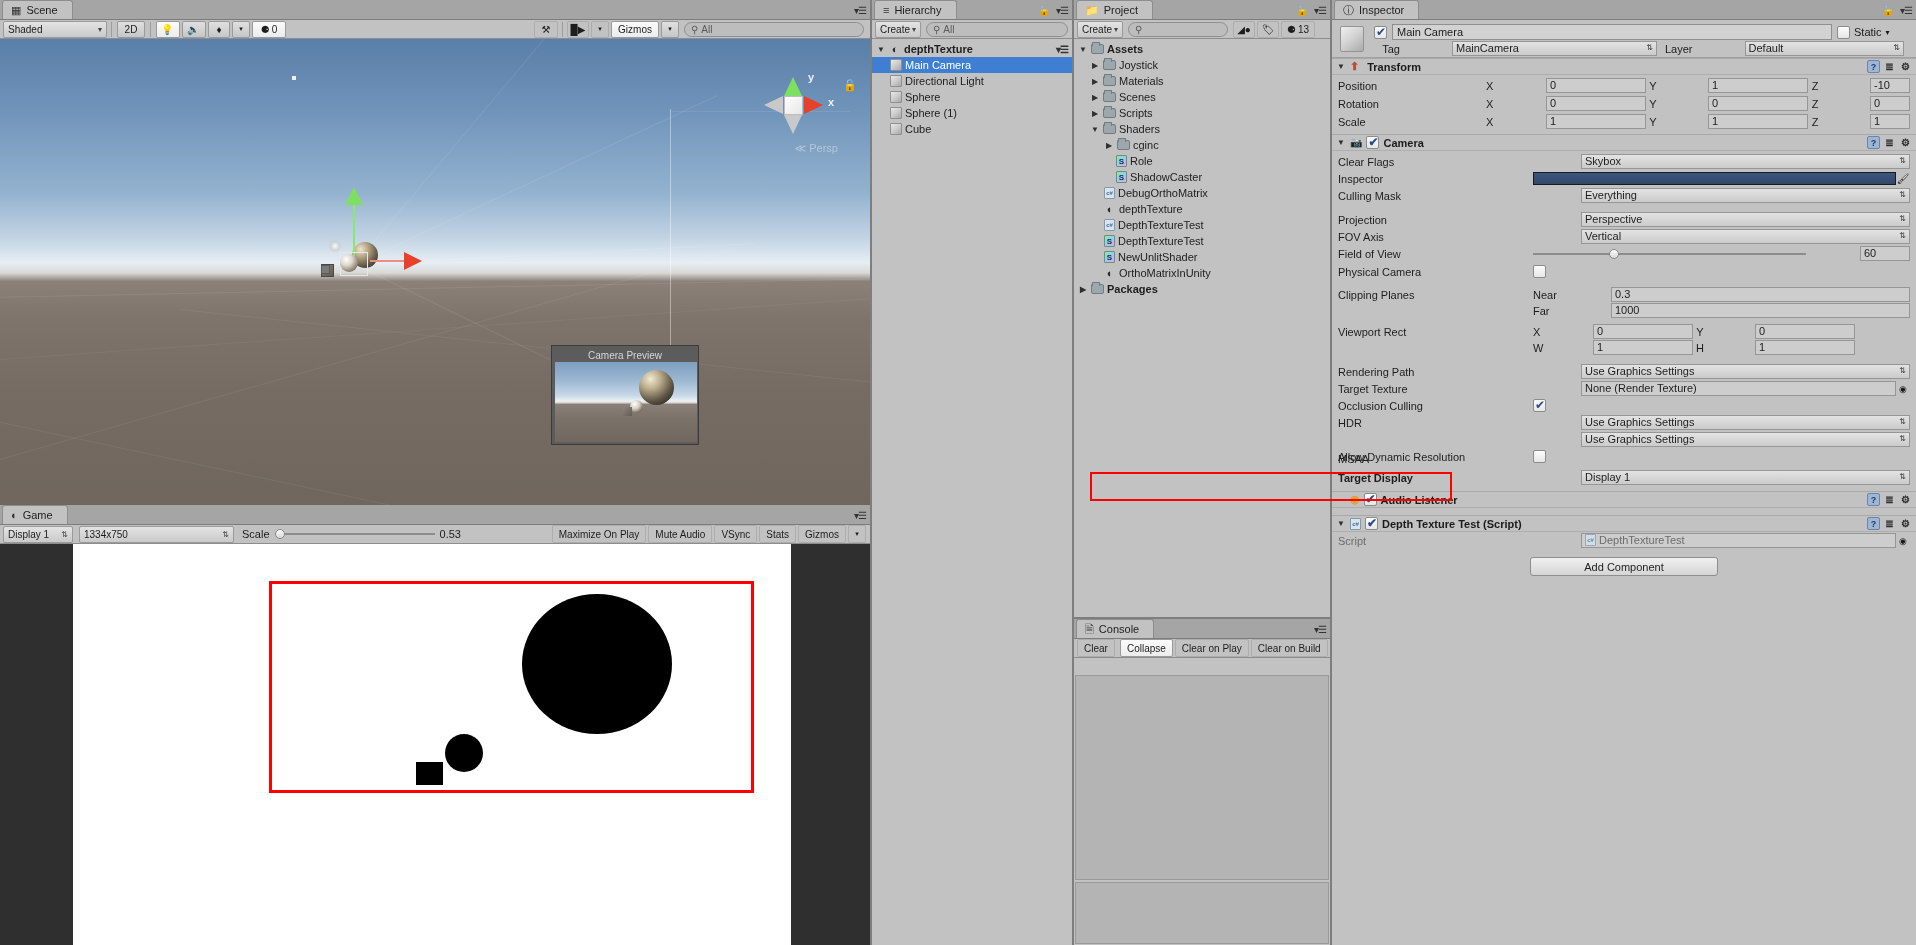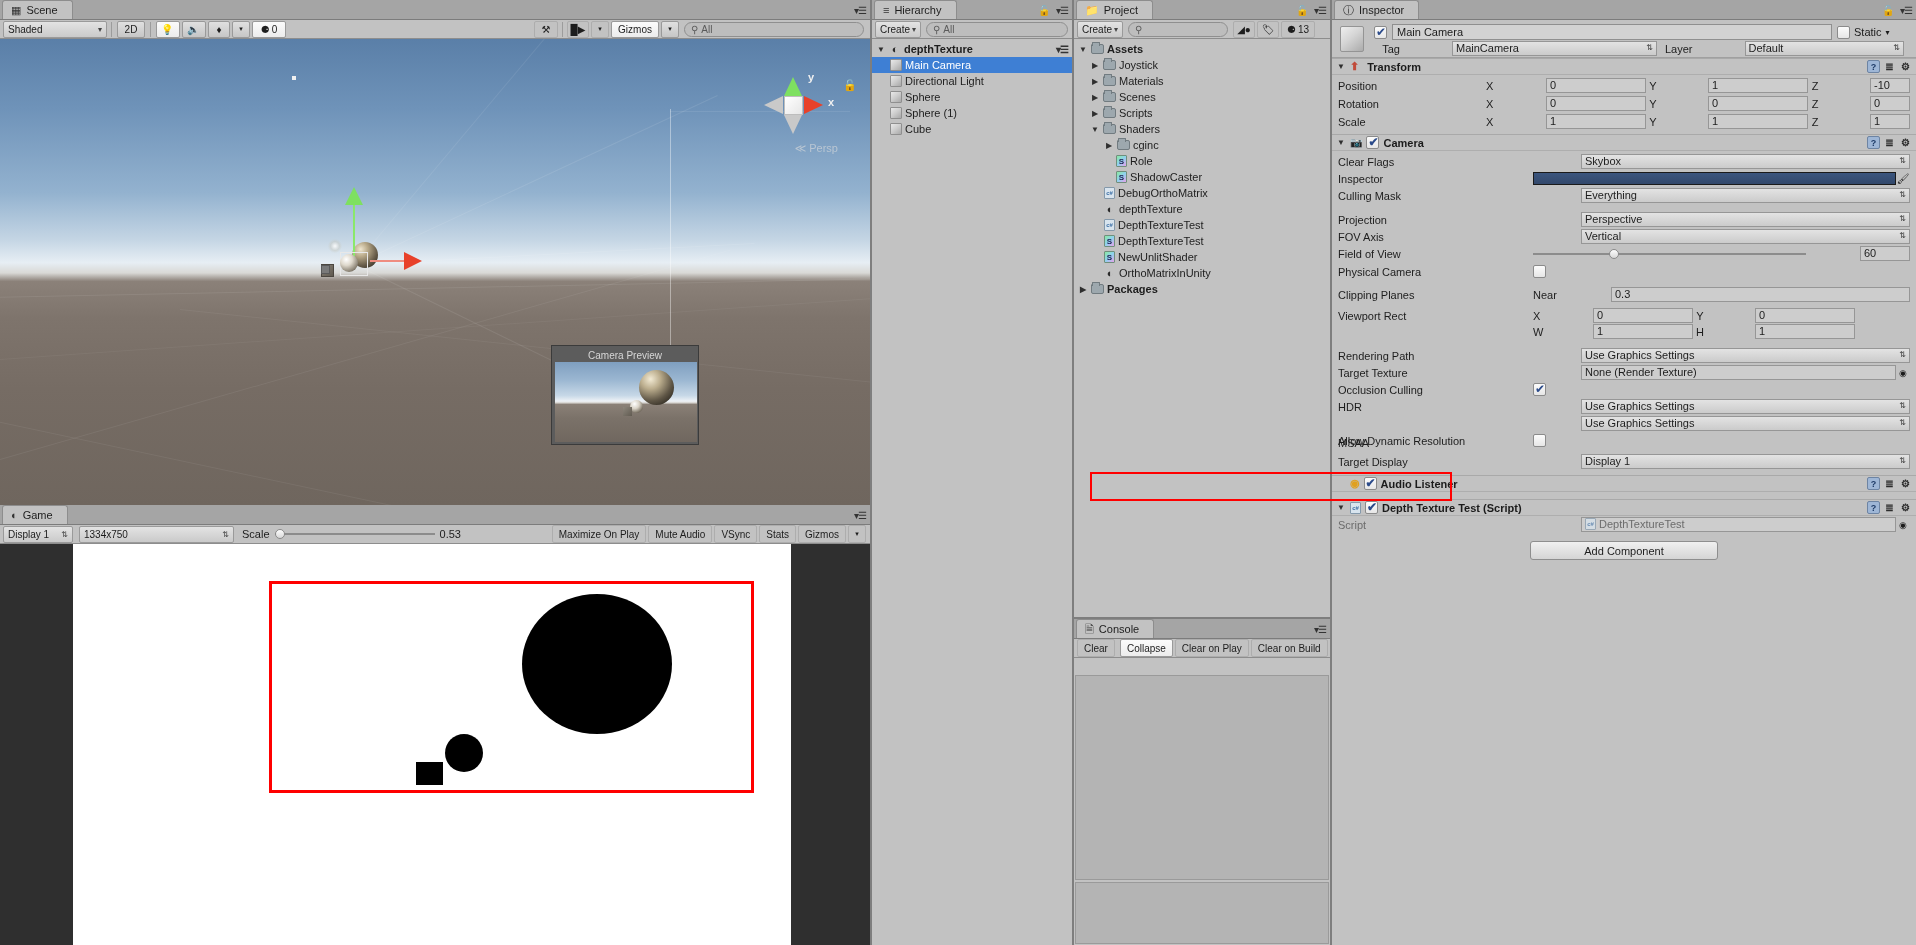--- a/index.html
+++ b/index.html
@@ -810,20 +810,27 @@
 
         <div style="height:8px;"></div>
 
         <div class="row">
           <span class="lbl" style="width:195px;">Clipping Planes</span>
           <span class="lbl" style="width:30px;">Near</span>
           <div class="field" style="flex:1;">
               <span>0.3</span>
             </div>
         </div>
+        <div class="row" style="margin-top:1px;">
+          <span class="lbl" style="width:195px;"></span>
+          <span class="lbl" style="width:30px;">Far</span>
+          <div class="field" style="flex:1;">
+              <span>1000</span>
+            </div>
+        </div>
 
         <div style="height:6px;"></div>
 
         <div class="row">
           <span class="lbl" style="width:195px;">Viewport Rect</span>
           <span class="lbl" style="width:12px;">X</span>
           <div class="field" style="width:100px;">
               <span>0</span>
             </div>
           <span class="lbl" style="width:14px;text-align:center;">Y</span>
@@ -878,21 +885,21 @@
           </div>
         </div>
         <div class="row" style="margin-top:2px;">
           <span class="lbl" style="width:195px;">Allow Dynamic Resolution</span>
           <div class="cbx"></div>
         </div>
 
         <div style="height:6px;"></div>
 
         <div class="row">
-          <span class="lbl" style="width:195px;">Target Display</span>
+          <span class="lbl" style="width:195px;font-weight:bold;">Target Display</span>
           <div class="field dd" style="flex:1;">
             <span>Display 1</span>
             <span class="ar">⇅</span>
           </div>
         </div>
       </div>
 
       <div class="comp-header">
         <span class="arrow blank"></span>
         <span style="color:#e0a020;font-size:11px;">◉</span>

